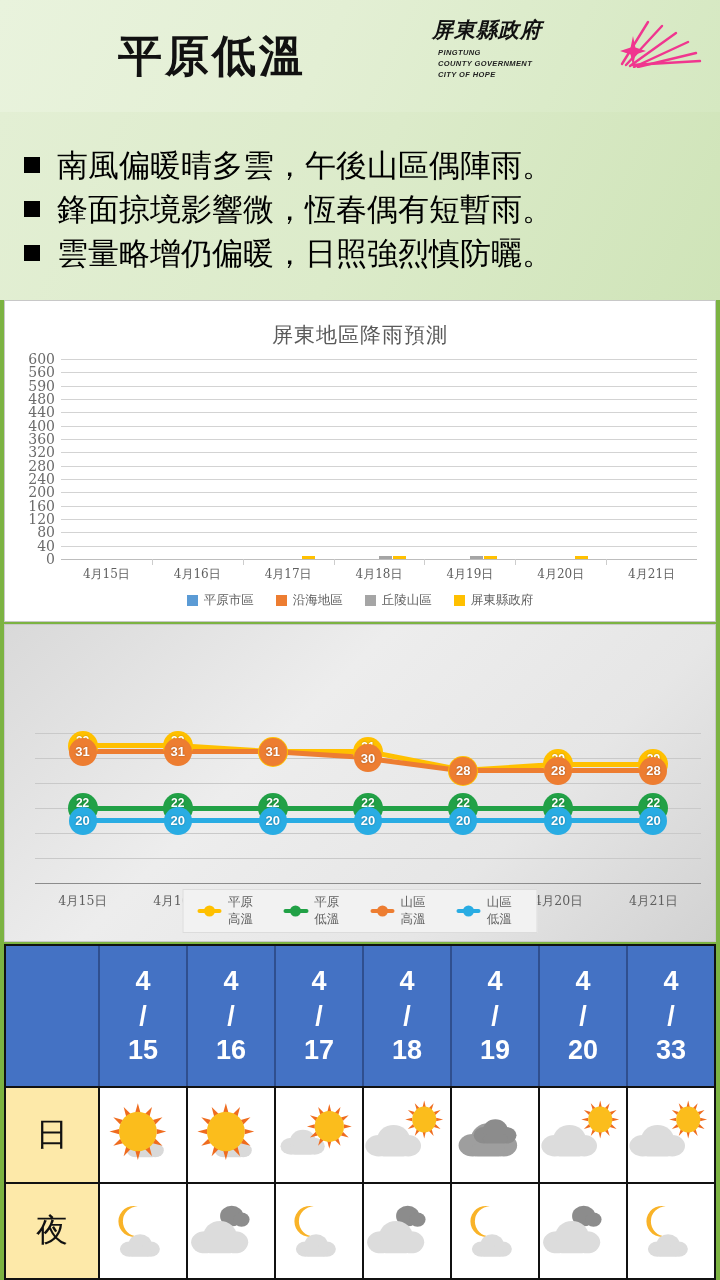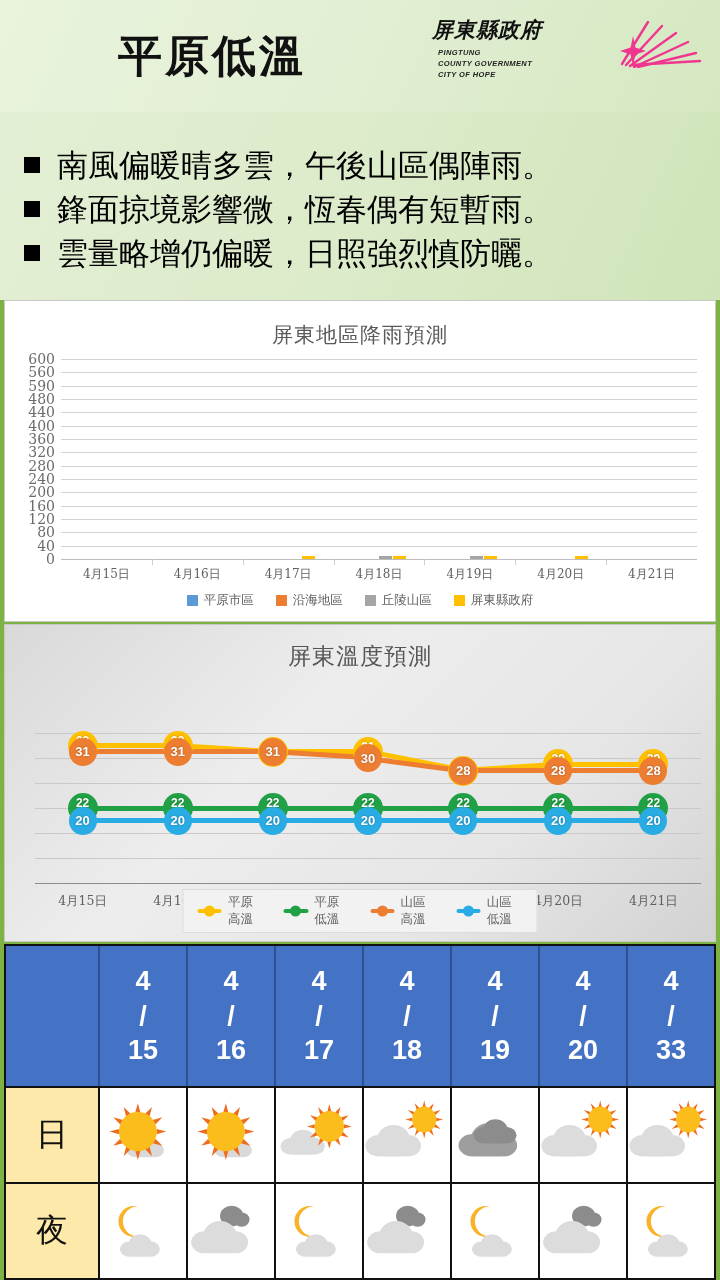--- a/index.html
+++ b/index.html
@@ -333,21 +333,20 @@
           <span class="legend-label">丘陵山區</span>
         </div>
         <div class="legend-item">
           <span class="legend-swatch" style="background: rgb(255, 192, 0);"></span>
           <span class="legend-label">屏東縣政府</span>
         </div>
       </div>
   </div>
 
   <div class="chart-temp panel">
-    <div class="chart-title temp">屏東溫度預測</div>
     <div class="plot" id="temp-plot">
         <div class="gridline" style="top: 34px; background: rgb(201, 201, 201);"></div>
         <div class="gridline" style="top: 59px; background: rgb(201, 201, 201);"></div>
         <div class="gridline" style="top: 84px; background: rgb(201, 201, 201);"></div>
         <div class="gridline" style="top: 109px; background: rgb(201, 201, 201);"></div>
         <div class="gridline" style="top: 134px; background: rgb(201, 201, 201);"></div>
         <div class="gridline" style="top: 159px; background: rgb(201, 201, 201);"></div>
         <div class="gridline base" style="top: 184px; background: rgb(140, 140, 140);"></div>
         <div class="temp-xtick" style="left: 0px; width: 95.1429px; top: 194px;">4月15日</div>
         <div class="temp-xtick" style="left: 95.1429px; width: 95.1429px; top: 194px;">4月16日</div>

